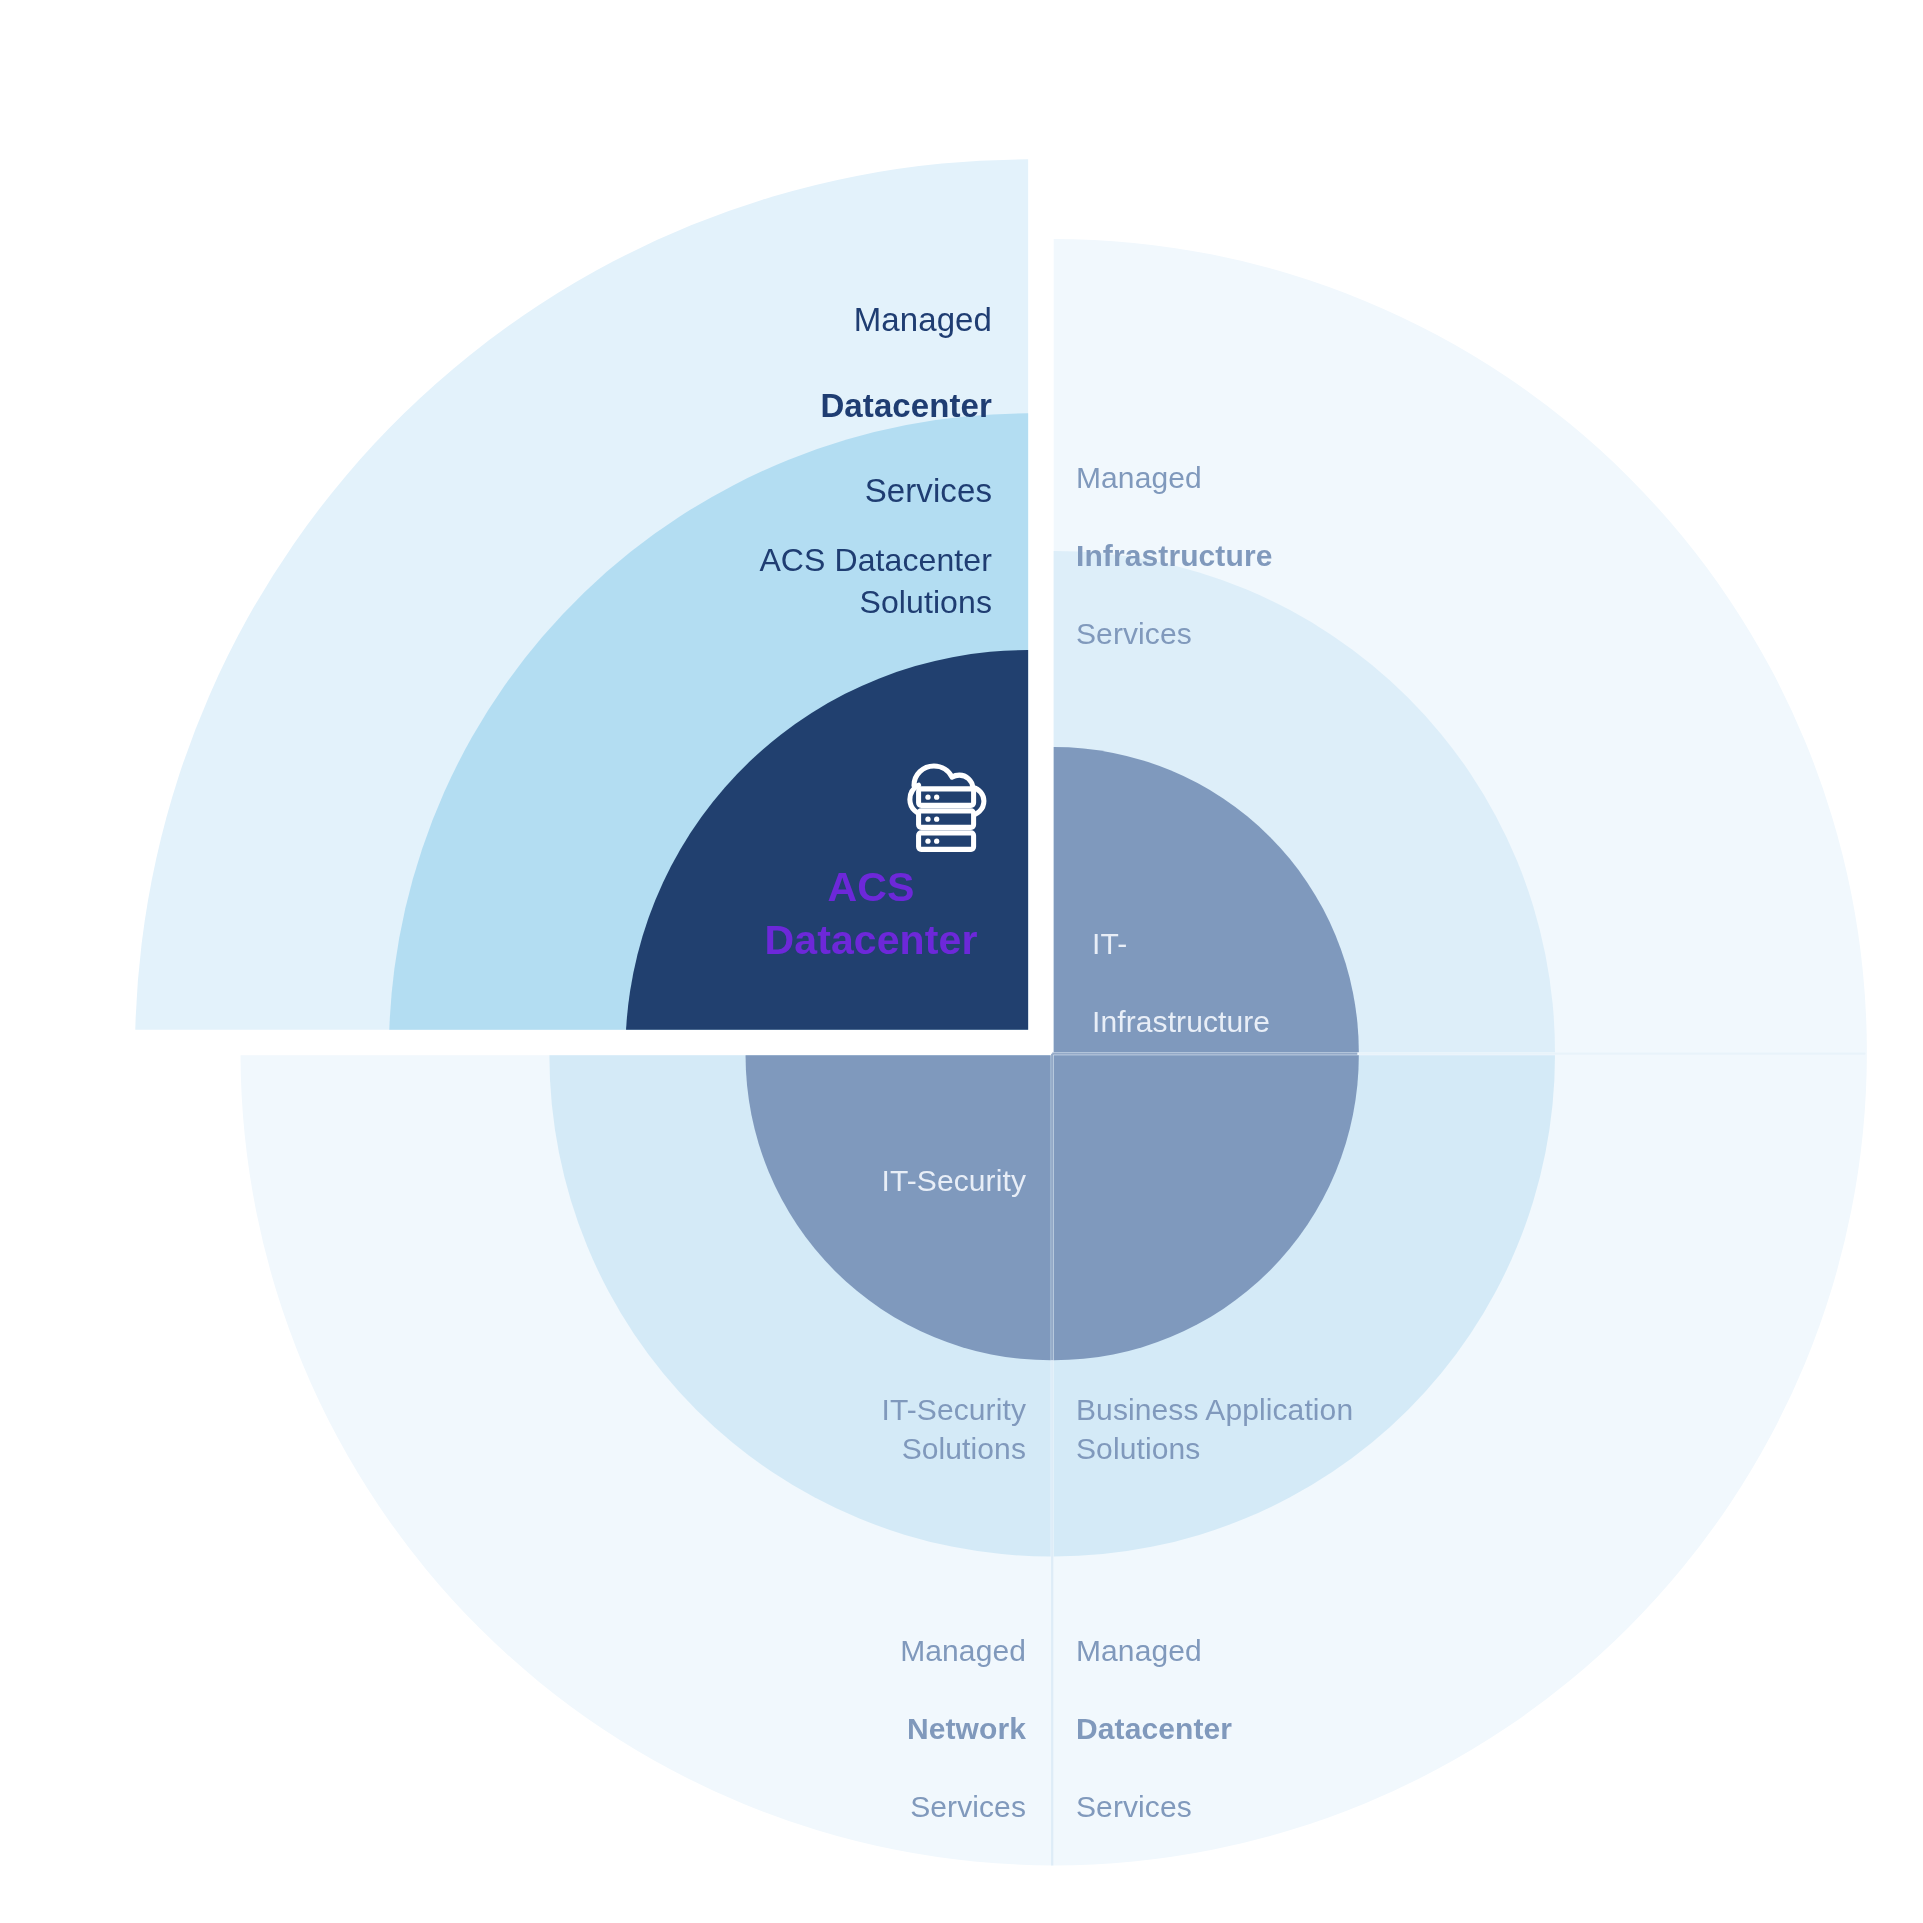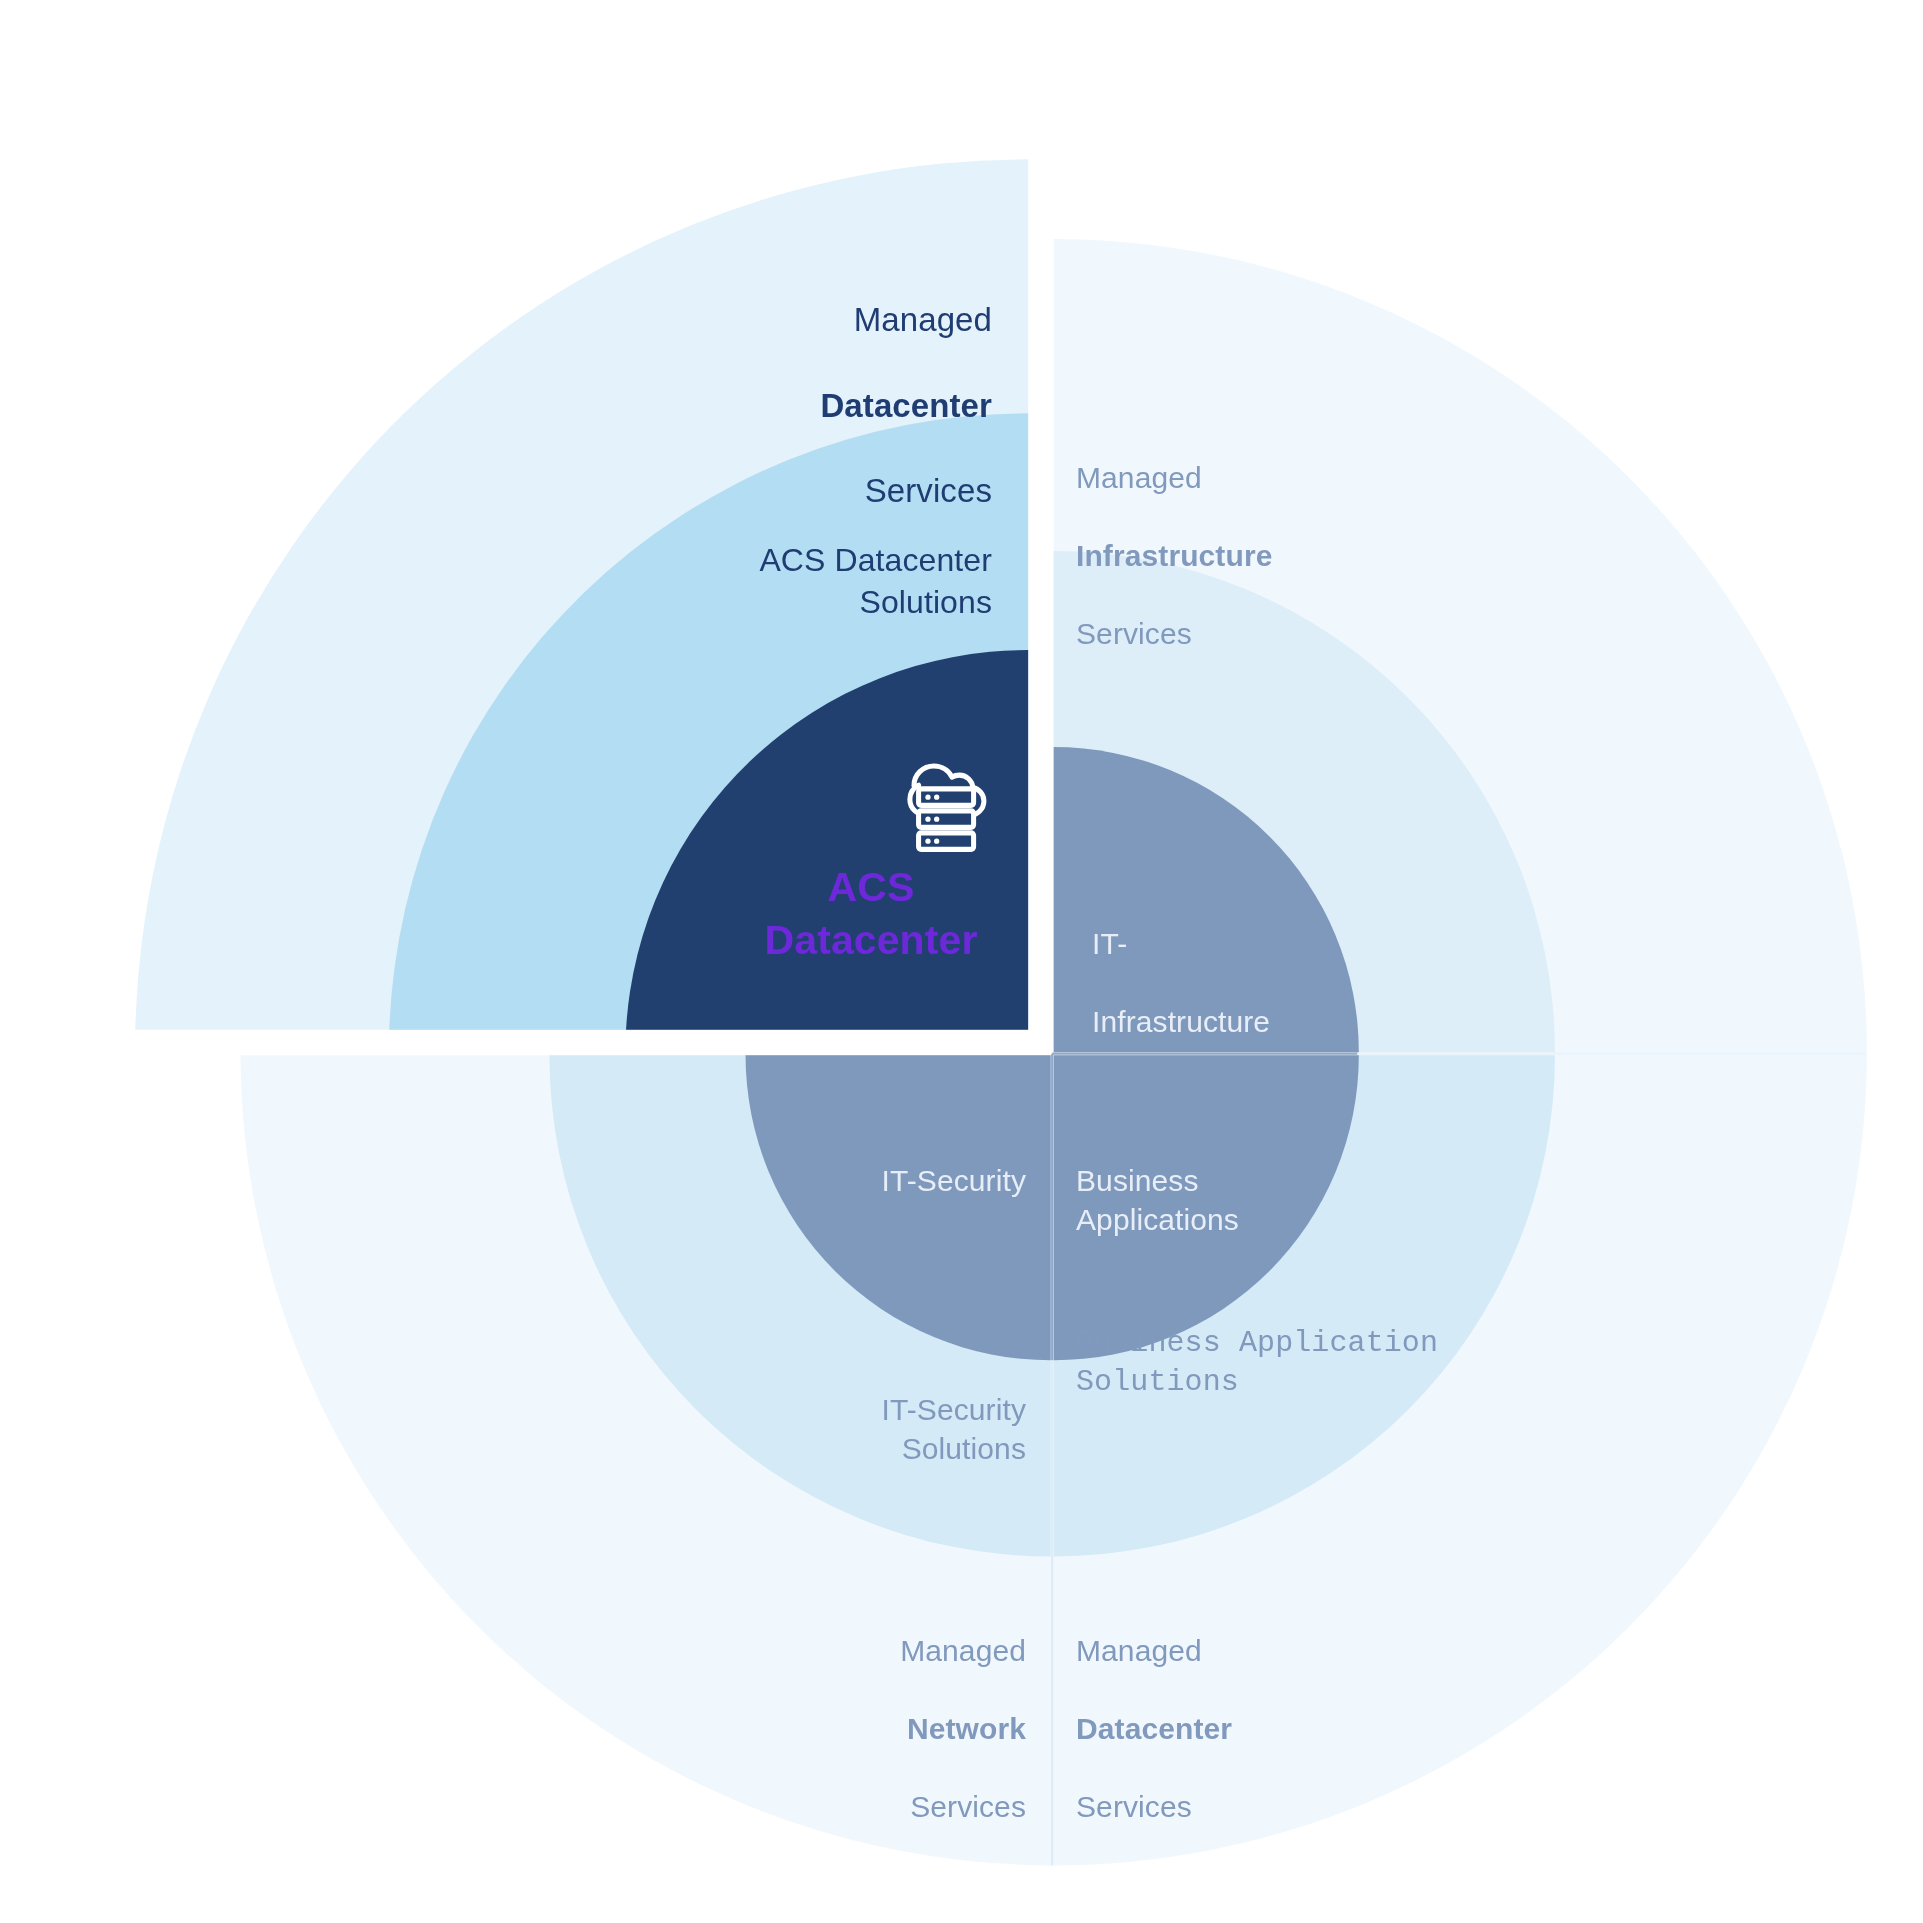--- a/index.html
+++ b/index.html
@@ -133,24 +133,22 @@
     <span>Infrastructure</span>
   </div>
 
 
   <div class="lbl l-align slate-text" style="left:1076px; top:419px; width:346px;">
     <span>Managed</span><br>
     <b>Infrastructure</b><br>
     <span>Services</span>
   </div>
 
-  <div class="lbl l-align onslate-text" style="left:1076px; top:1161px; width:271px;">Business
-Applications</div>
 
-  <div class="lbl l-align slate-text" style="left:1076px; top:1324px; width:391px;font-family:Liberation Mono, monospace;">Business Application
+  <div class="lbl l-align slate-text" style="left:1076px; top:1390px; width:391px;">Business Application
 Solutions</div>
 
   <div class="lbl l-align slate-text" style="left:1076px; top:1592px; width:331px;">
     <span>Managed</span><br>
     <b>Datacenter</b><br>
     <span>Services</span>
   </div>
 
   <div class="lbl r-align onslate-text" style="left:751px; top:1161px; width:275px;">IT-Security</div>
 

